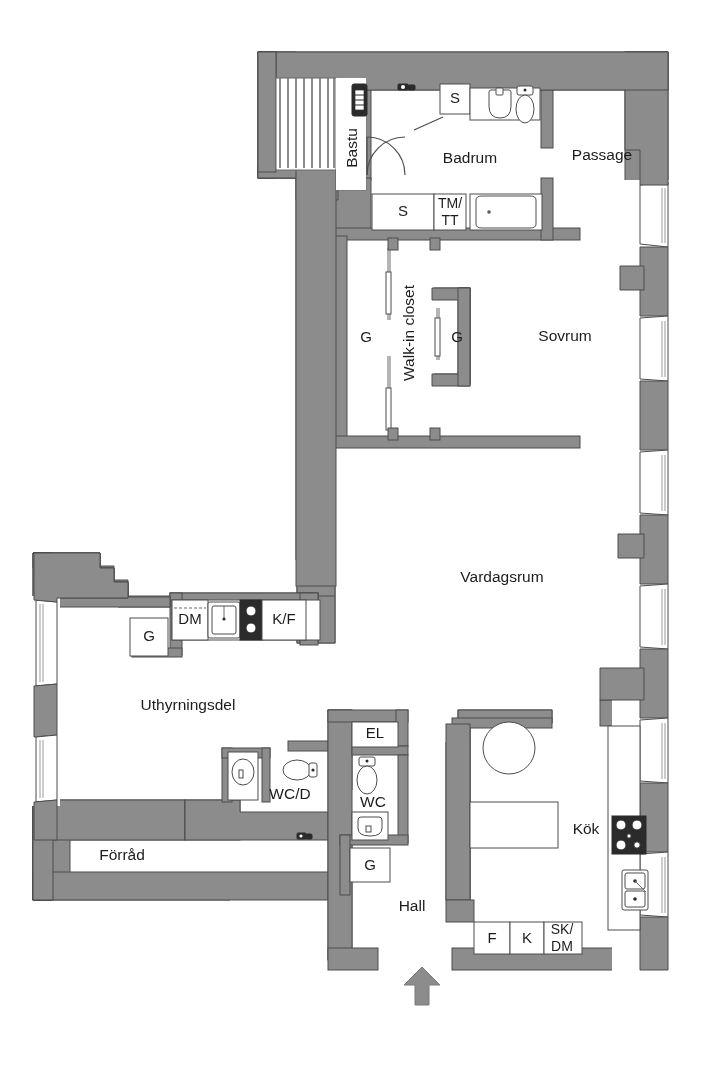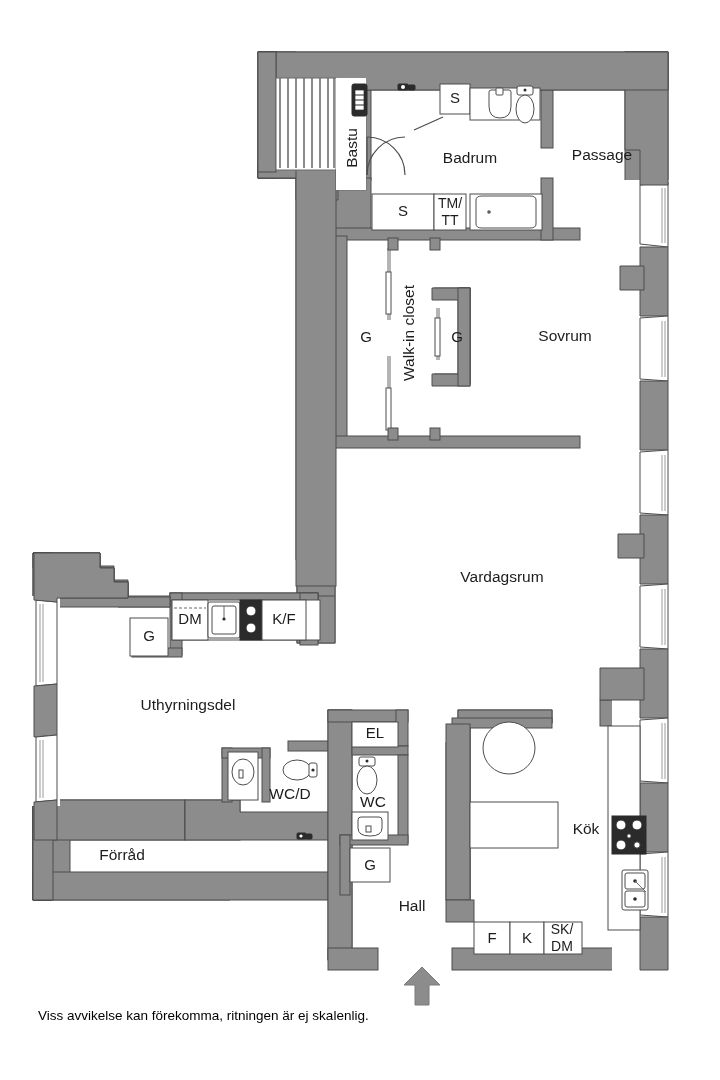--- a/index.html
+++ b/index.html
@@ -514,15 +514,14 @@
     <text class="boxlabel" x="375" y="734">EL</text>
     <text class="boxlabel" x="370" y="866">G</text>
     <text class="boxlabel" x="492" y="939">F</text>
     <text class="boxlabel" x="527" y="939">K</text>
     <text class="boxlabel-sm" x="562" y="930">SK/</text>
     <text class="boxlabel-sm" x="562" y="947">DM</text>
   </g>
 
 </svg>
 
-<div style="position:absolute; left:38px; top:1008px;" class="caption">Viss avvikelse kan förekomma, ritningen är ej skalenlig.</div>
 
 </div>
 
 </body></html>

